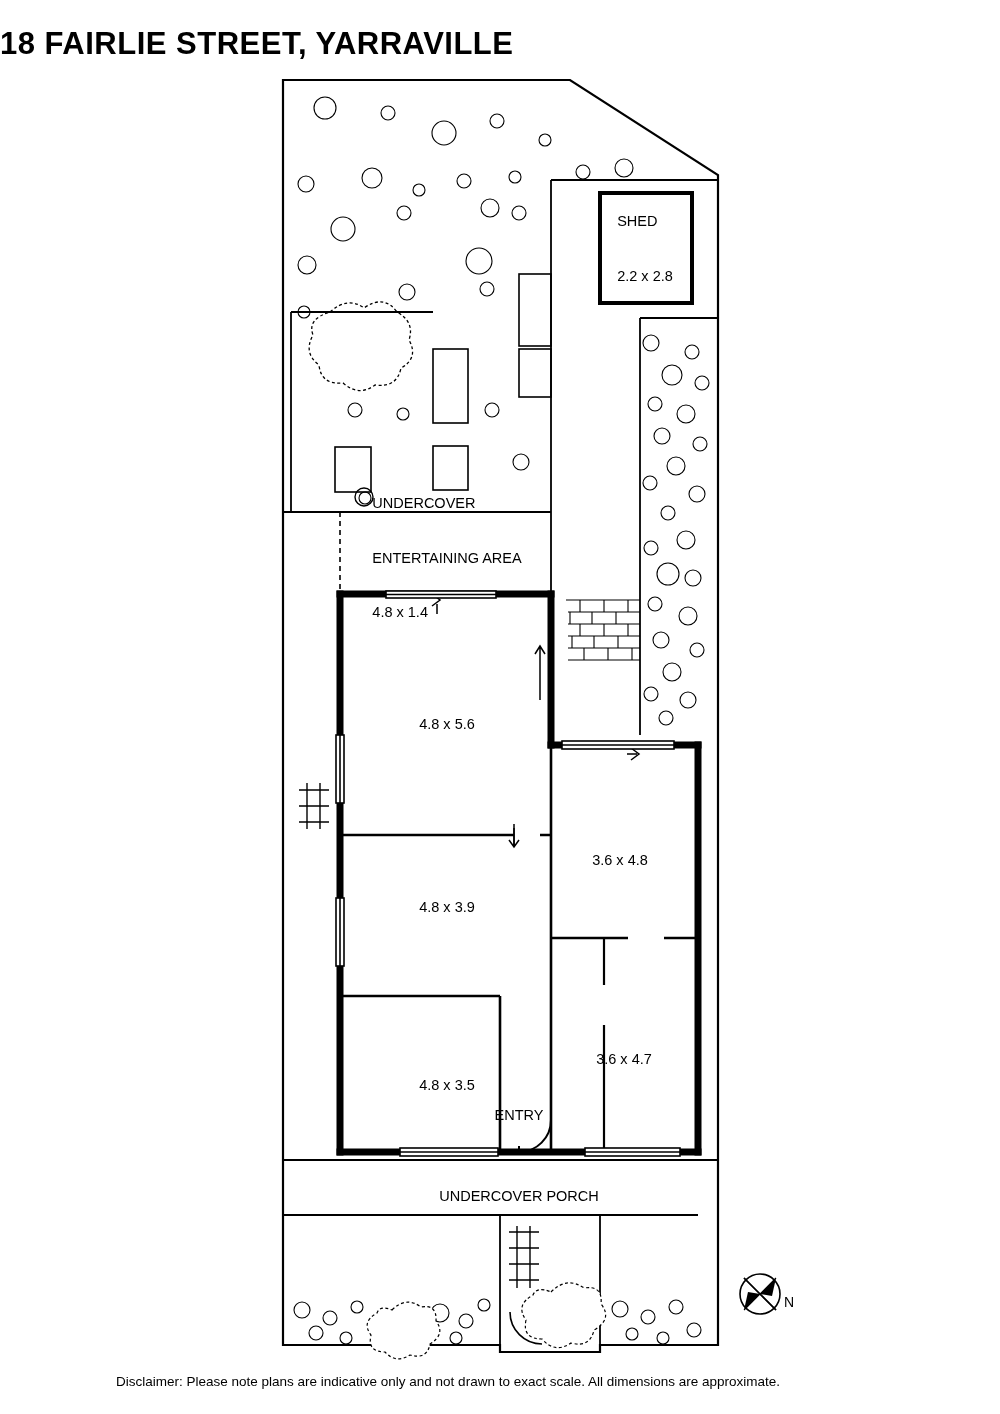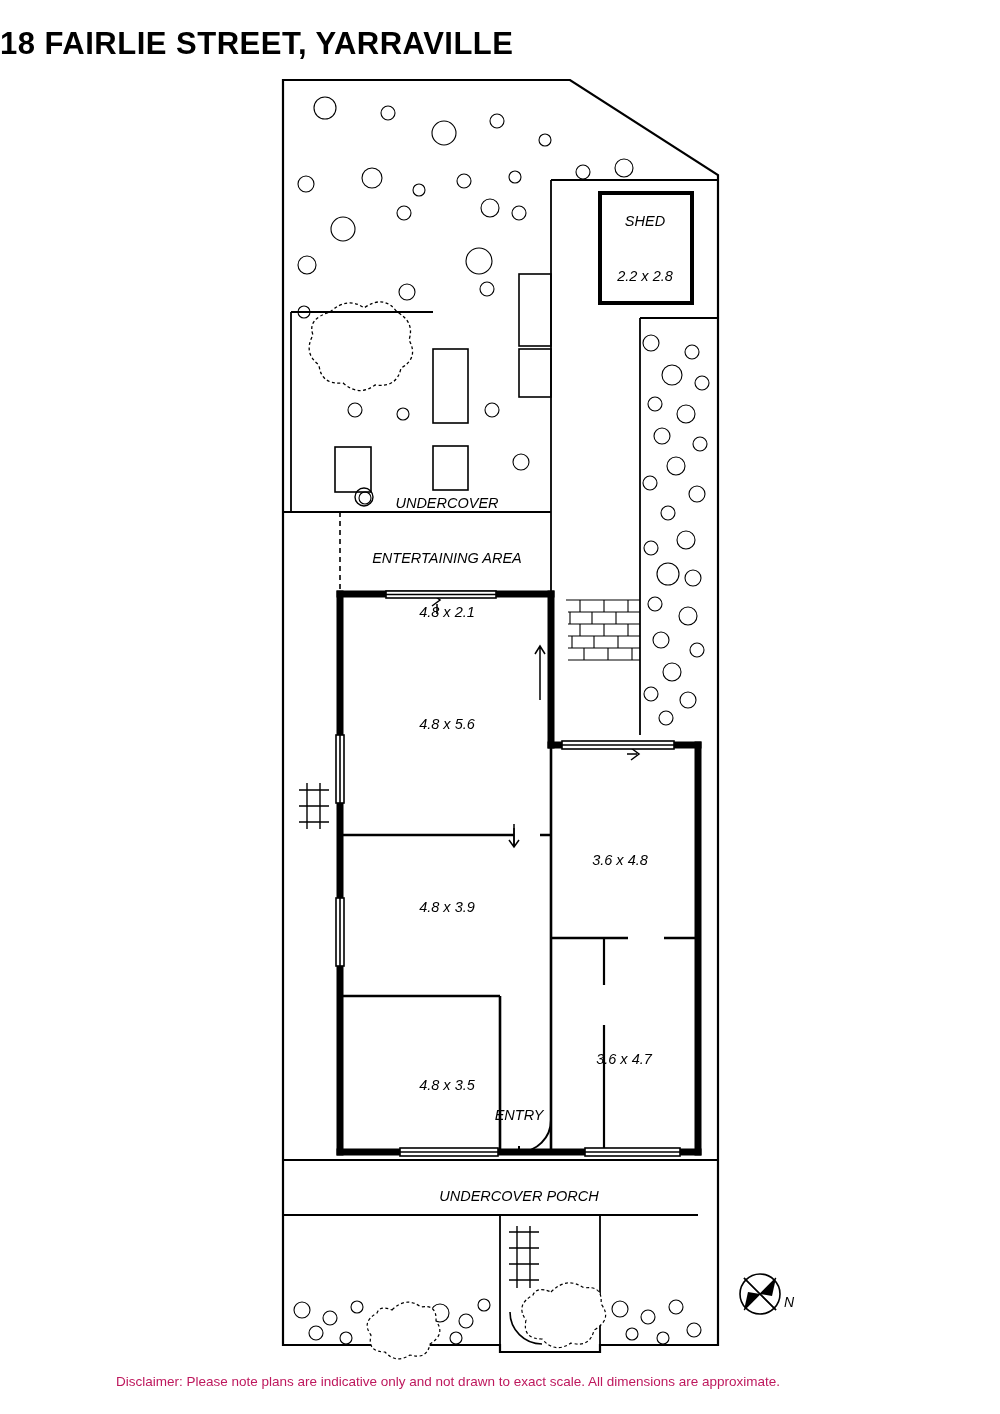--- a/index.html
+++ b/index.html
@@ -26,35 +26,33 @@
     letter-spacing: 0.5px;
   }
   #plan {
     position: absolute;
     top: 0;
     left: 0;
   }
   .lbl {
     position: absolute;
     font-size: 14.5px;
-    text-align: center;
     line-height: 1.25;
     white-space: pre;
     transform: translate(-50%, -50%);
-    font-style: italic;
   }
   #disclaimer {
     position: absolute;
     left: 0;
     bottom: 22px;
     width: 896px;
     text-align: center;
     font-size: 13.5px;
     line-height: 1.45;
-    color: #be185d;
+    color: #000000;
   }
   #disclaimer div { white-space: pre; }
 </style>
 </head>
 <body>
 
 <div id="title">18 FAIRLIE STREET, YARRAVILLE</div>
 
 <svg id="plan" width="1000" height="1414" viewBox="0 0 1000 1414">
   <defs>
@@ -274,21 +272,21 @@
 </svg>
 
 <div class="lbl" style="left:645px; top:239px;">
   <div>SHED</div>
   <div>2.2 x 2.8</div>
 </div>
 
 <div class="lbl" style="left:447px; top:549px;">
   <div>UNDERCOVER</div>
   <div>ENTERTAINING AREA</div>
-  <div>4.8 x 2.1</div>
+  <div>4.8 x 1.4</div>
 </div>
 
 <div class="lbl" style="left:447px; top:715px;">
   <div>4.8 x 5.6</div>
 </div>
 
 <div class="lbl" style="left:620px; top:851px;">
   <div>3.6 x 4.8</div>
 </div>
 

